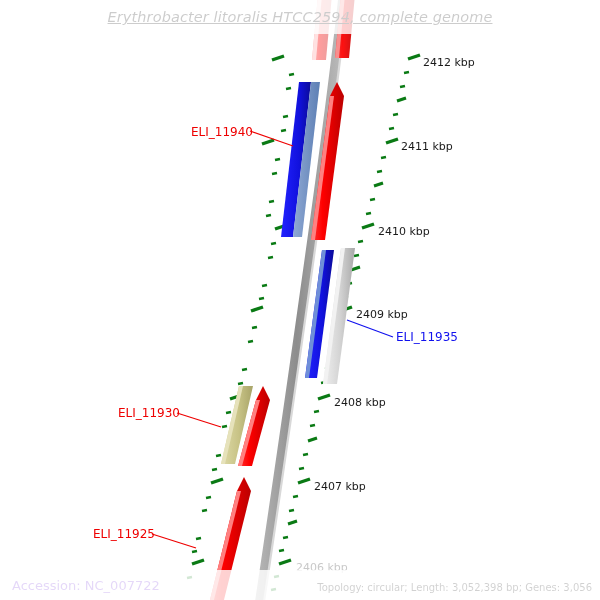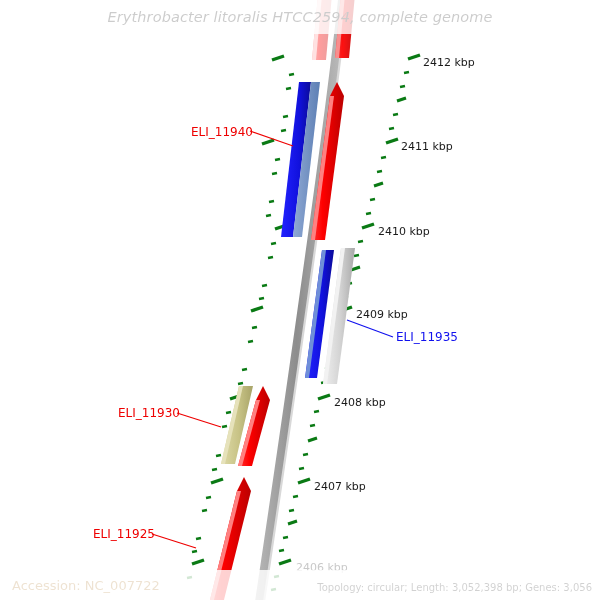--- a/index.html
+++ b/index.html
@@ -26,34 +26,35 @@
   .title-text {
     position: absolute;
     left: 0; top: 9px;
     width: 600px;
     text-align: center;
     font-style: italic;
     font-size: 14.5px;
     color: #000000;
     letter-spacing: 0.1px;
     font-family: "DejaVu Sans", sans-serif;
+    text-decoration: underline;
   }
 
   .footer-bar {
     position: absolute;
     left: 0; bottom: 0;
     width: 600px; height: 30px;
     background: rgba(255,255,255,0.82);
     z-index: 40;
   }
   .footer-accession {
     position: absolute;
     left: 12px; bottom: 7px;
     font-size: 13px;
-    color: #a16207;
+    color: #6d28d9;
     white-space: nowrap;
   }
   .footer-stats {
     position: absolute;
     right: 8px; bottom: 7px;
     font-size: 10px;
     color: #000;
     white-space: nowrap;
   }
 

